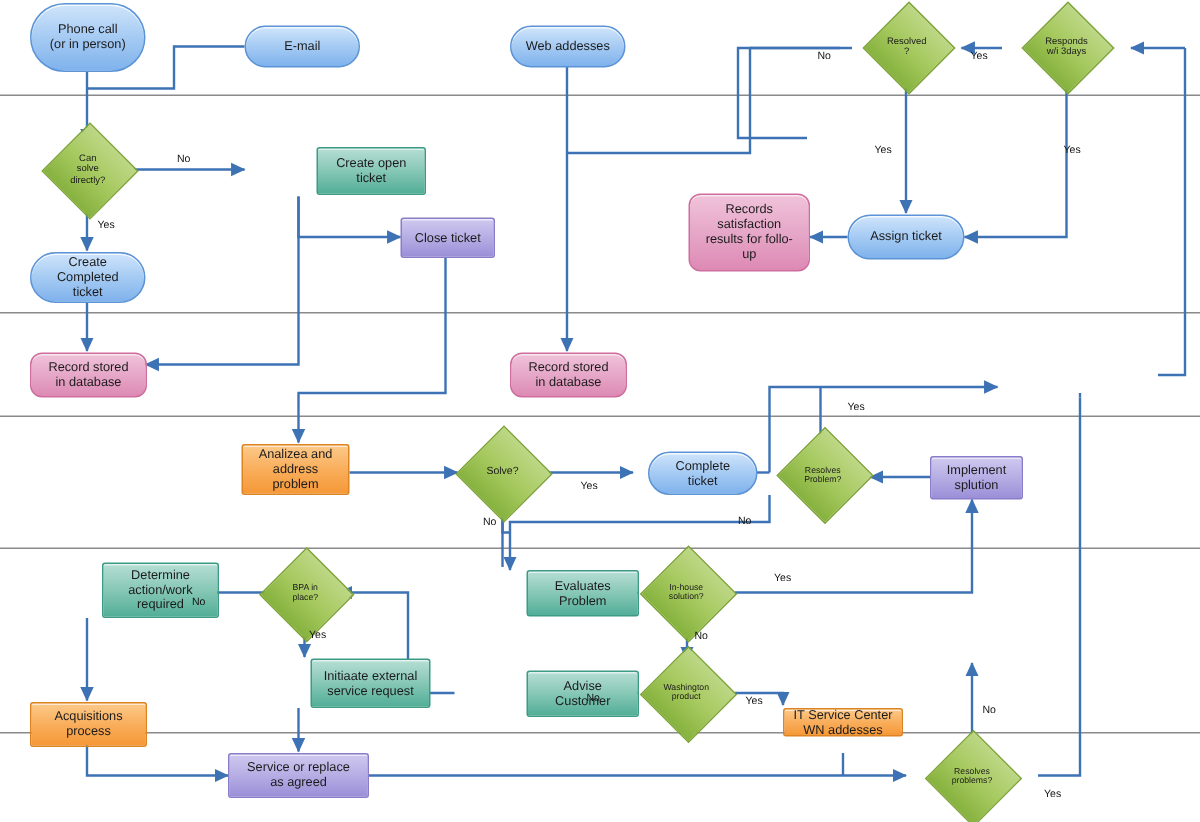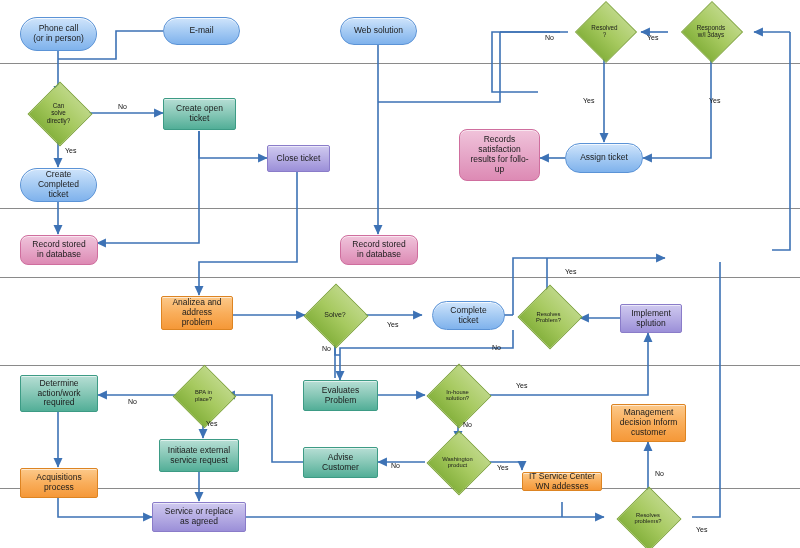--- a/index.html
+++ b/index.html
@@ -9,21 +9,21 @@
   .node{position:absolute;box-sizing:border-box;display:flex;align-items:center;
         justify-content:center;text-align:center;color:#1b1b1b;
         font-size:8.5px;line-height:1.15;padding:1px 2px;}
   .node span{display:block;width:100%;}
   
   .blue{background:linear-gradient(to bottom,#cfe4fb 0%,#a9cdf4 45%,#7fb2ec 100%);
         border:1px solid #5b93d6;border-radius:999px;
         box-shadow:inset 0 1px 0 rgba(255,255,255,.75);}
   .teal{background:linear-gradient(to bottom,#b6ded4 0%,#86c7b6 50%,#52ae97 100%);
         border:1px solid #3d9b85;border-radius:2px;
-        box-shadow:inset 0 1px 0 rgba(255,255,255,.6);}
+        box-shadow:inset 0 1px 0 rgba(255,255,255,.6);margin-left:48px;}
   .purple{background:linear-gradient(to bottom,#cfc9ef 0%,#b6ade4 50%,#9b8fd8 100%);
         border:1px solid #8a7cc9;border-radius:2px;
         box-shadow:inset 0 1px 0 rgba(255,255,255,.6);}
   .pink{background:linear-gradient(to bottom,#f0c3da 0%,#e6a7c8 50%,#dd8ab4 100%);
         border:1px solid #cf6e9e;border-radius:8px;
         box-shadow:inset 0 1px 0 rgba(255,255,255,.6);text-align:center;}
   .orange{background:linear-gradient(to bottom,#fcc98a 0%,#f9ae5b 50%,#f59838 100%);
         border:1px solid #dd8422;border-radius:2px;
         box-shadow:inset 0 1px 0 rgba(255,255,255,.6);align-items:center;}
   
@@ -137,30 +137,30 @@
 
       <path d="M562,502 L562,517"></path>
 
       <path d="M648,498 L648,442" marker-end="url(#ah)"></path>
 
       <path d="M692,517 L720,517 L720,265 L720,265"></path>
       <path d="M720,265 L720,262"></path>
     </g>
   </svg>
 
-  <div class="node blue" style="left:20px;top:17px;width:77px;height:34px">
+  <div class="node blue" style="left:20px;top:2px;width:77px;height:46px">
     <span>Phone call<br>(or in person)</span>
     </div>
 
   <div class="node blue" style="left:163px;top:17px;width:77px;height:28px">
     <span>E-mail</span>
     </div>
 
   <div class="node blue" style="left:340px;top:17px;width:77px;height:28px">
-    <span>Web solution</span>
+    <span>Web addesses</span>
     </div>
 
   <div class="diamond" style="left:20px;top:91px;width:77px;height:44px">
     <div class="dshape" style="left:16.5px;top:0px;width:44px;height:44px"></div>
     <div class="dtext">
         <span>Can<br>solve<br>directly?</span>
       </div>
     </div>
 
   <div class="node teal" style="left:163px;top:98px;width:73px;height:32px">
@@ -247,23 +247,20 @@
     <span>Evaluates<br>Problem</span>
     </div>
 
   <div class="diamond" style="left:425px;top:373px;width:65px;height:44px">
     <div class="dshape" style="left:10.5px;top:0px;width:44px;height:44px"></div>
     <div class="dtext" style="font-size:5.8px">
         <span>In-house<br>solution?</span>
       </div>
     </div>
 
-  <div class="node orange" style="left:611px;top:404px;width:75px;height:38px">
-    <span>Management<br>decision Inform<br>customer</span>
-    </div>
 
   <div class="node orange" style="left:20px;top:468px;width:78px;height:30px">
     <span>Acquisitions<br>process</span>
     </div>
 
   <div class="node teal" style="left:159px;top:439px;width:80px;height:33px">
     <span>Initiaate external<br>service request</span>
     </div>
 
   <div class="node teal" style="left:303px;top:447px;width:75px;height:31px">

